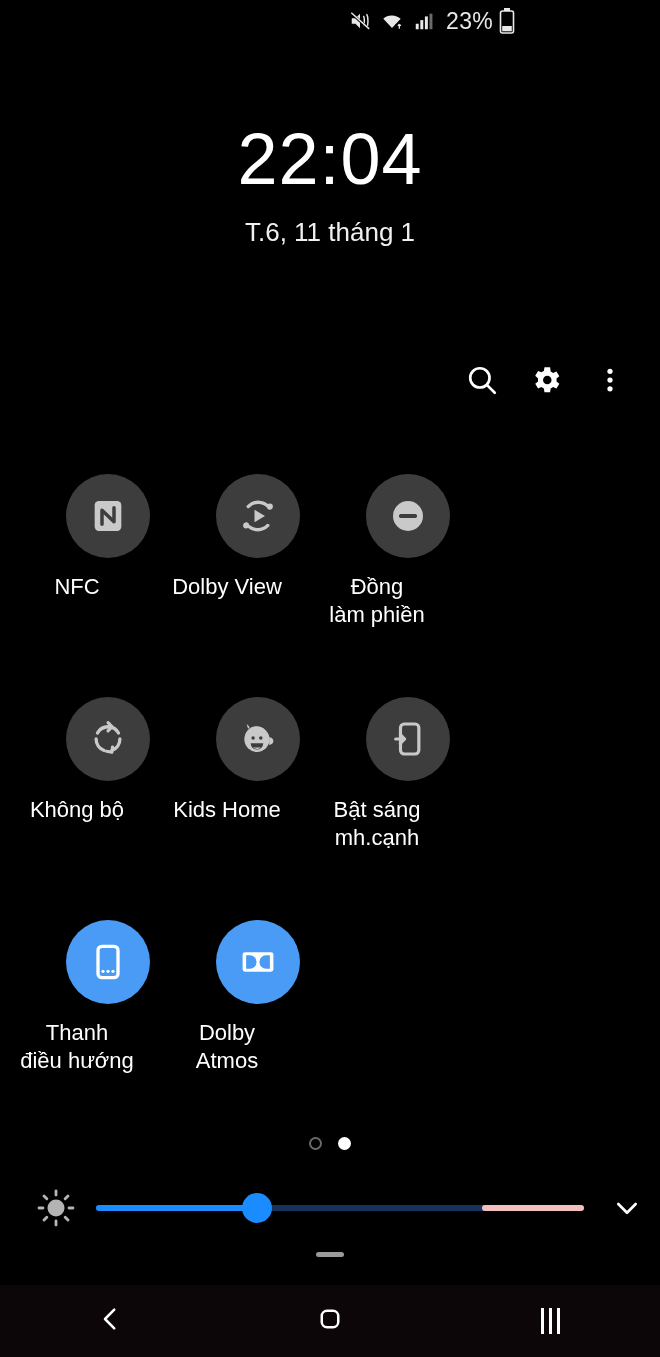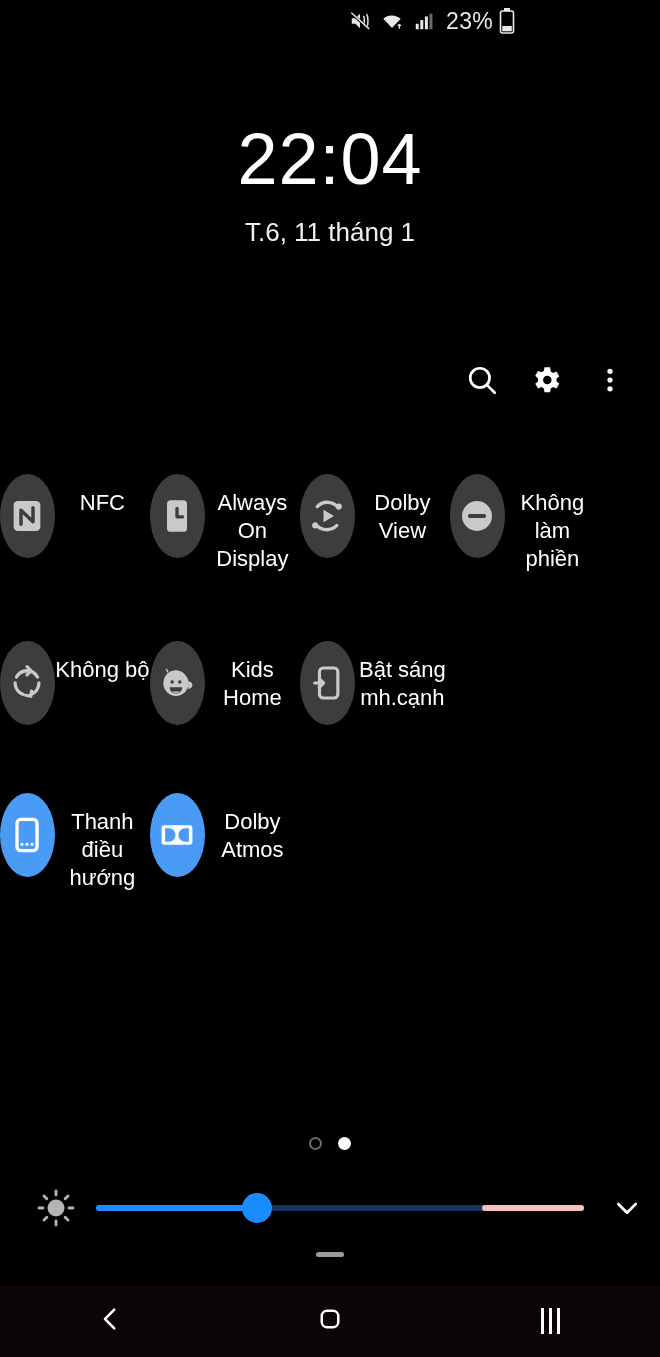--- a/index.html
+++ b/index.html
@@ -58,21 +58,21 @@
   
   #tile-grid {
     position: absolute; top: 470px; left: 0; width: 660px;
   }
   .tile-row {
     display: flex; width: 660px;
     margin-bottom: 16px;
   }
   .tile {
     width: 150px; padding-top: 4px;
-    display: flex; align-items: flex-start;
+    display: flex; flex-direction: column; align-items: flex-end;
     cursor: pointer;
   }
   .tile-circle {
     width: 84px; height: 84px; border-radius: 50%;
     background: #3d3d3d;
     display: flex; align-items: center; justify-content: center;
   }
   .tile.on .tile-circle { background: #4a9bf5; }
   .tile-label {
     margin-top: 15px;
@@ -215,51 +215,41 @@
       <div class="tile">
         <div class="tile-circle">
           <svg width="40" height="40" viewBox="0 0 24 24">
             <rect x="4" y="3" width="16" height="18" rx="2.5" fill="#c9c9c9"></rect>
             <path d="M8.4 17V8.6l7.2 6.8V7" stroke="#3d3d3d" stroke-width="2.1" fill="none" stroke-linecap="round" stroke-linejoin="round"></path>
           </svg>
         </div>
         <div class="tile-label">NFC</div>
       </div>
 
-      <div class="tile">
-        <div class="tile-circle">
-          <svg width="40" height="40" viewBox="0 0 24 24">
-            <rect x="6" y="2.5" width="12" height="19" rx="2.2" fill="#c9c9c9"></rect>
-            <path d="M12 7.5v5h3.4" stroke="#3d3d3d" stroke-width="2" fill="none" stroke-linecap="round" stroke-linejoin="round"></path>
-          </svg>
-        </div>
-        <div class="tile-label">Always On
-Display</div>
-      </div>
 
       <div class="tile">
         <div class="tile-circle">
           <svg width="42" height="42" viewBox="0 0 24 24">
             <path d="M18.6 7.4A8 8 0 0 0 6.4 6.6M5.4 16.6a8 8 0 0 0 12.2.8" stroke="#c9c9c9" stroke-width="1.9" fill="none" stroke-linecap="round"></path>
             <circle cx="18.8" cy="6.6" r="1.7" fill="#c9c9c9"></circle>
             <circle cx="5.2" cy="17.4" r="1.7" fill="#c9c9c9"></circle>
             <path d="M10 8.4l6 3.6-6 3.6z" fill="#c9c9c9"></path>
           </svg>
         </div>
         <div class="tile-label">Dolby View</div>
       </div>
 
       <div class="tile">
         <div class="tile-circle">
           <svg width="40" height="40" viewBox="0 0 24 24">
             <circle cx="12" cy="12" r="9" fill="#c9c9c9"></circle>
             <rect x="6.6" y="10.8" width="10.8" height="2.4" rx="1" fill="#3d3d3d"></rect>
           </svg>
         </div>
-        <div class="tile-label">Không
+        <div class="tile-label">Đồng
 làm phiền</div>
       </div>
     </div>
 
     <div class="tile-row" style="margin-top:64px;">
       <div class="tile">
         <div class="tile-circle">
           <svg width="42" height="42" viewBox="0 0 24 24">
             <path d="M6 8.6A7 7 0 0 1 12 5" stroke="#c9c9c9" stroke-width="1.9" fill="none" stroke-linecap="round"></path>
             <path d="M5.2 12a7 7 0 0 0 4.6 6.6" stroke="#c9c9c9" stroke-width="1.9" fill="none" stroke-linecap="round"></path>

